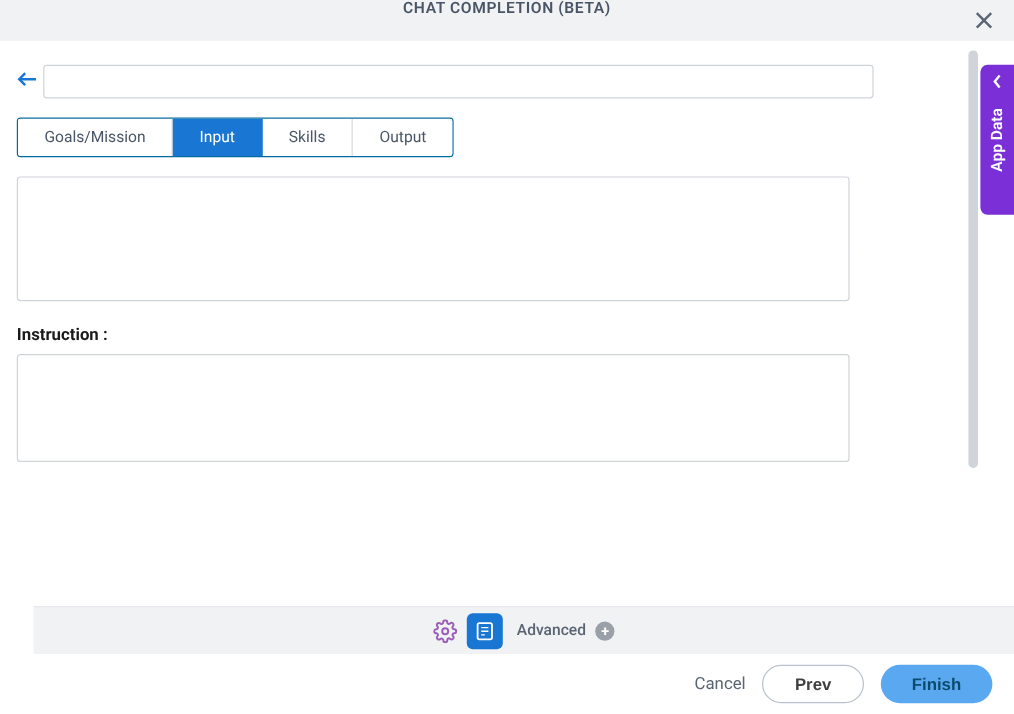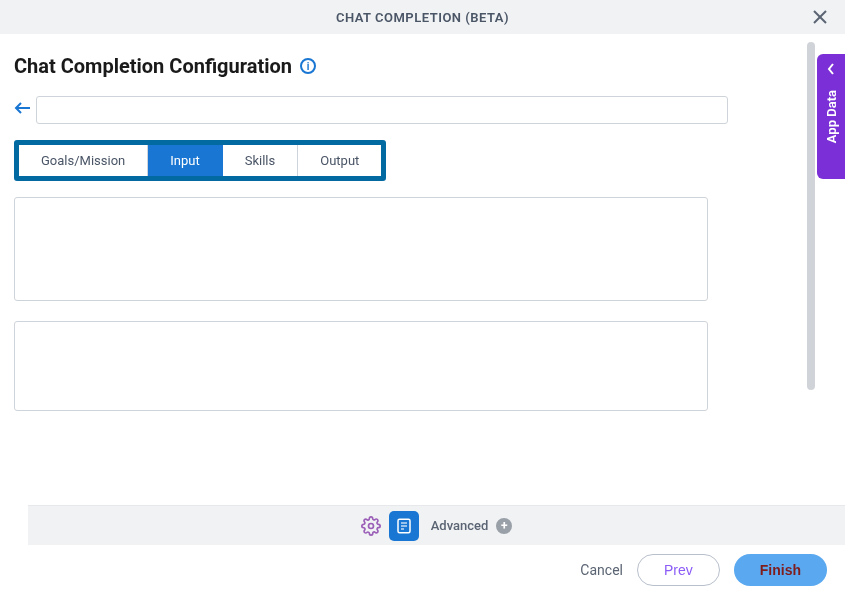--- a/index.html
+++ b/index.html
@@ -14,21 +14,20 @@
       width: 845px;
       height: 595px;
       overflow: hidden;
       position: relative;
     }
     
     .header {
       background: #f0f2f4;
       height: 34px;
       display: flex;
-      align-items: center;
       justify-content: center;
       position: relative;
     }
     
     .header-title {
       font-size: 13px;
       font-weight: 600;
       color: #4a5566;
       letter-spacing: 0.5px;
     }
@@ -101,21 +100,21 @@
       height: 28px;
       border: 1px solid #cfd4da;
       border-radius: 3px;
       padding: 4px 8px;
       font-size: 13px;
       margin-bottom: 16px;
     }
     
     .tabs {
       display: flex;
-      border: 5px solid #0369a1;
+      border: 1px solid #0369a1;
       border-radius: 3px;
       width: fit-content;
       margin-bottom: 16px;
       overflow: hidden;
     }
     
     .tab {
       padding: 8px 22px;
       font-size: 13px;
       cursor: pointer;
@@ -260,32 +259,32 @@
     
     .cancel-link {
       font-size: 14px;
       color: #5a6472;
       cursor: pointer;
     }
     
     .prev-btn {
       border: 1px solid #b8c0cb;
       background: #ffffff;
-      color: #8b5cf6;
+      color: #404040;
       padding: 7px 26px;
       border-radius: 18px;
       font-size: 14px;
-      font-weight: 400;
+      font-weight: 700;
       cursor: pointer;
     }
     
     .finish-btn {
       border: none;
       background: #5aa9f0;
-      color: #7f1d1d;
+      color: #0c4a6e;
       padding: 8px 26px;
       border-radius: 18px;
       font-size: 14px;
       font-weight: 600;
       cursor: pointer;
     }
   </style>
 </head>
 <body>
 
@@ -293,43 +292,40 @@
   <span class="header-title">CHAT COMPLETION (BETA)</span>
   <span class="close-btn">
     <svg width="14" height="14" viewBox="0 0 14 14" fill="none" stroke="currentColor" stroke-width="2">
       <line x1="1" y1="1" x2="13" y2="13"></line>
       <line x1="13" y1="1" x2="1" y2="13"></line>
     </svg>
   </span>
 </div>
 
 <div class="main-content">
-  <div class="page-title-row">
-    <span class="page-title">Chat Completion Configuration</span>
-    <span class="info-icon">i</span>
-  </div>
   
   <span class="back-arrow">
     <svg width="18" height="14" viewBox="0 0 18 14" fill="none" stroke="#1976d2" stroke-width="2">
       <line x1="2" y1="7" x2="16" y2="7"></line>
       <polyline points="7,2 2,7 7,12"></polyline>
     </svg>
   </span>
   
   <input type="text" class="text-input" value="" style="">
   
   <div class="tabs">
     <div class="tab">Goals/Mission</div>
     <div class="tab active">Input</div>
     <div class="tab">Skills</div>
     <div class="tab">Output</div>
   </div>
   
   <textarea class="textarea-input" style=""></textarea>
   
+  <div class="field-label">Instruction :</div>
   <textarea class="textarea-input tall" style=""></textarea>
 </div>
 
 <div class="sidebar-tab">
   <span class="sidebar-tab-chevron">
     <svg width="8" height="12" viewBox="0 0 8 12" fill="none" stroke="#ffffff" stroke-width="2">
       <polyline points="6,1 2,6 6,11"></polyline>
     </svg>
   </span>
   <span class="sidebar-tab-text">App Data</span>

